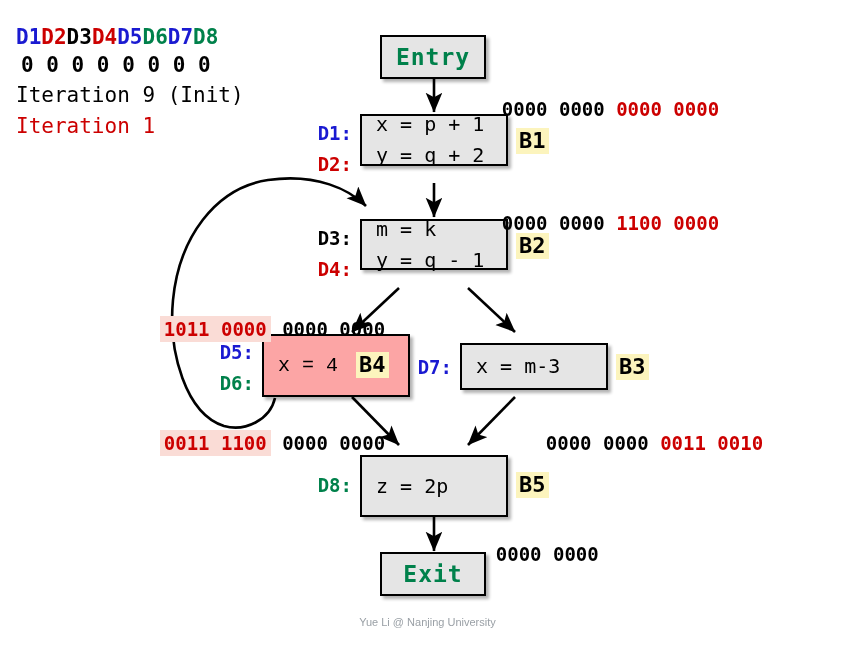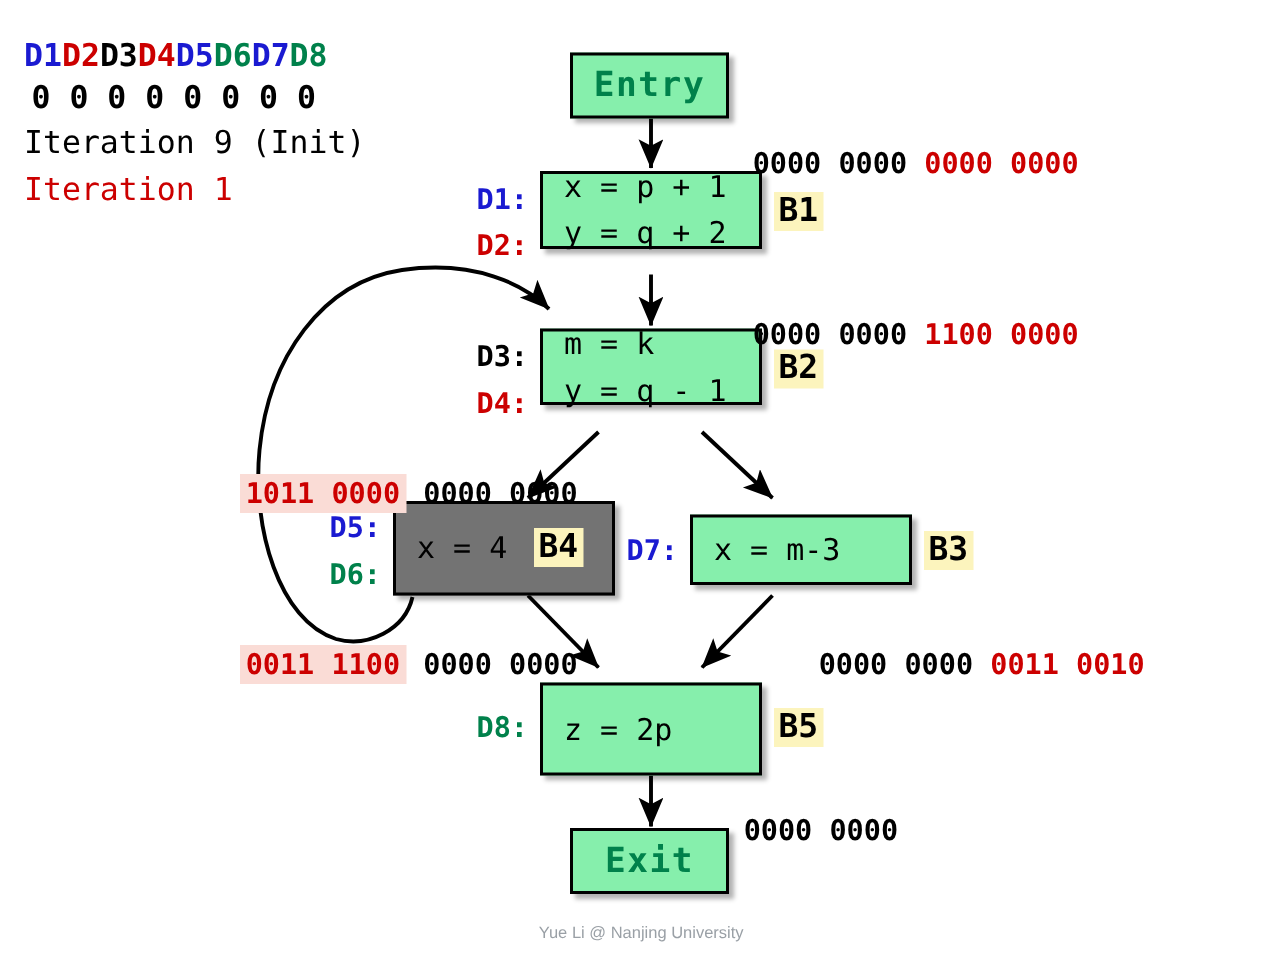--- a/index.html
+++ b/index.html
@@ -50,21 +50,21 @@
     white-space: pre;
   }
   .iter0 { color: #000000; }
   .iter1 { color: #cc0000; }
 
   
   .box {
     position: absolute;
     box-sizing: border-box;
     border: 2px solid #000000;
-    background: #86efac;
+    background: #e5e5e5;
     box-shadow: 3px 3px 3px rgba(0,0,0,0.30);
   }
   .terminal {
     display: flex;
     align-items: center;
     justify-content: center;
     font-size: 23px;
     font-weight: bold;
     color: #00814b;
     letter-spacing: 1px;
@@ -75,21 +75,21 @@
     justify-content: center;
     height: 100%;
     padding-left: 14px;
   }
   .stmt {
     font-size: 20px;
     color: #000000;
     line-height: 31px;
     white-space: pre;
   }
-  .box.pink { background: #737373; }
+  .box.pink { background: #fca5a5; font-family: Liberation Mono, monospace; }
 
   
   .dlabel {
     position: absolute;
     font-size: 19px;
     font-weight: bold;
     white-space: pre;
     text-align: right;
   }
 

